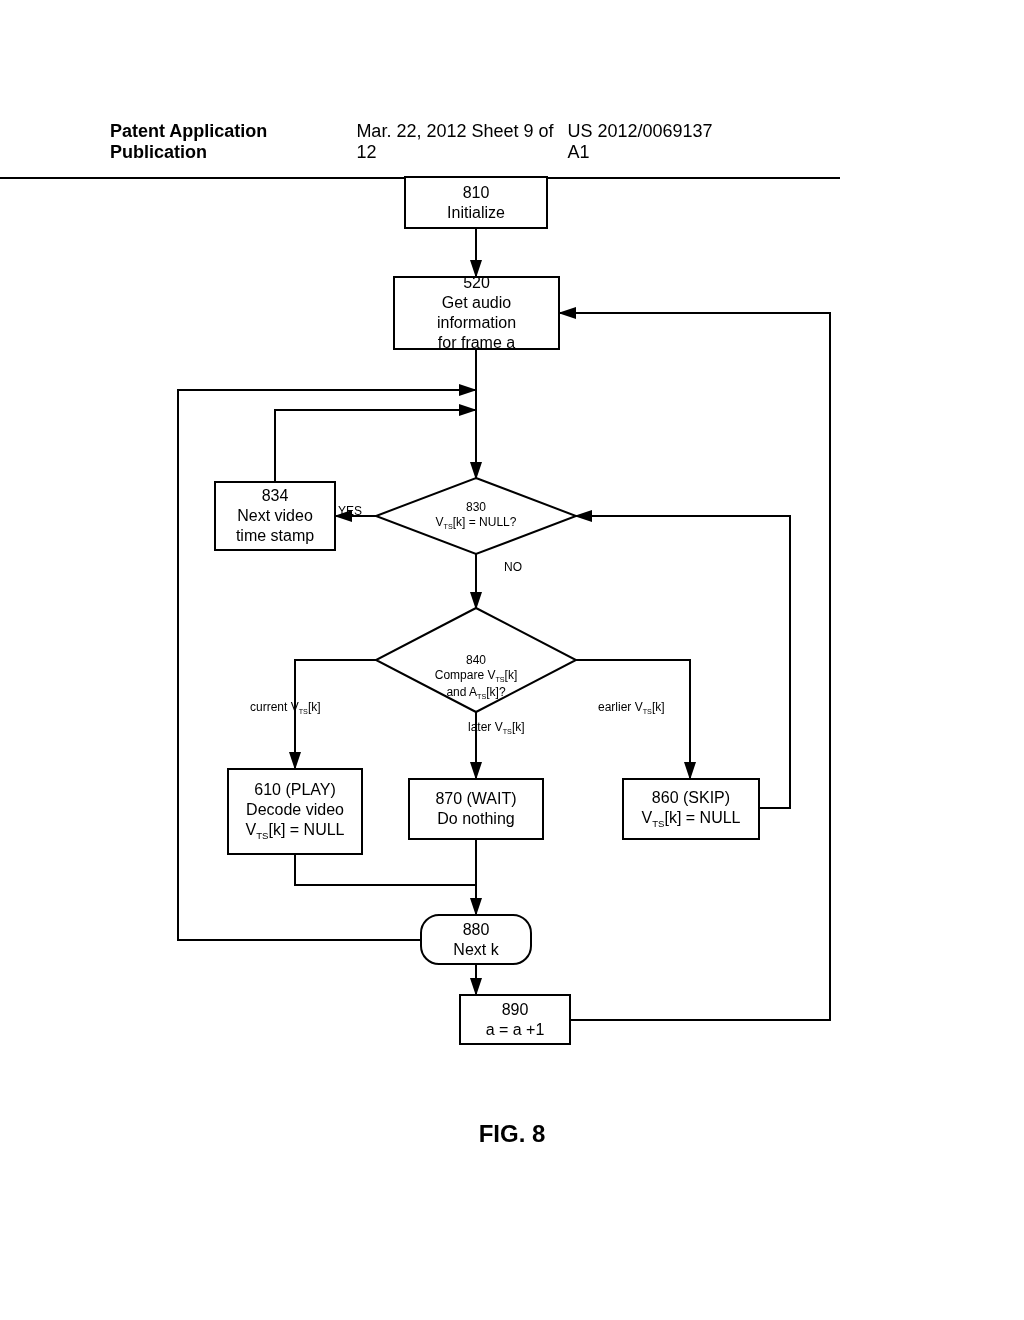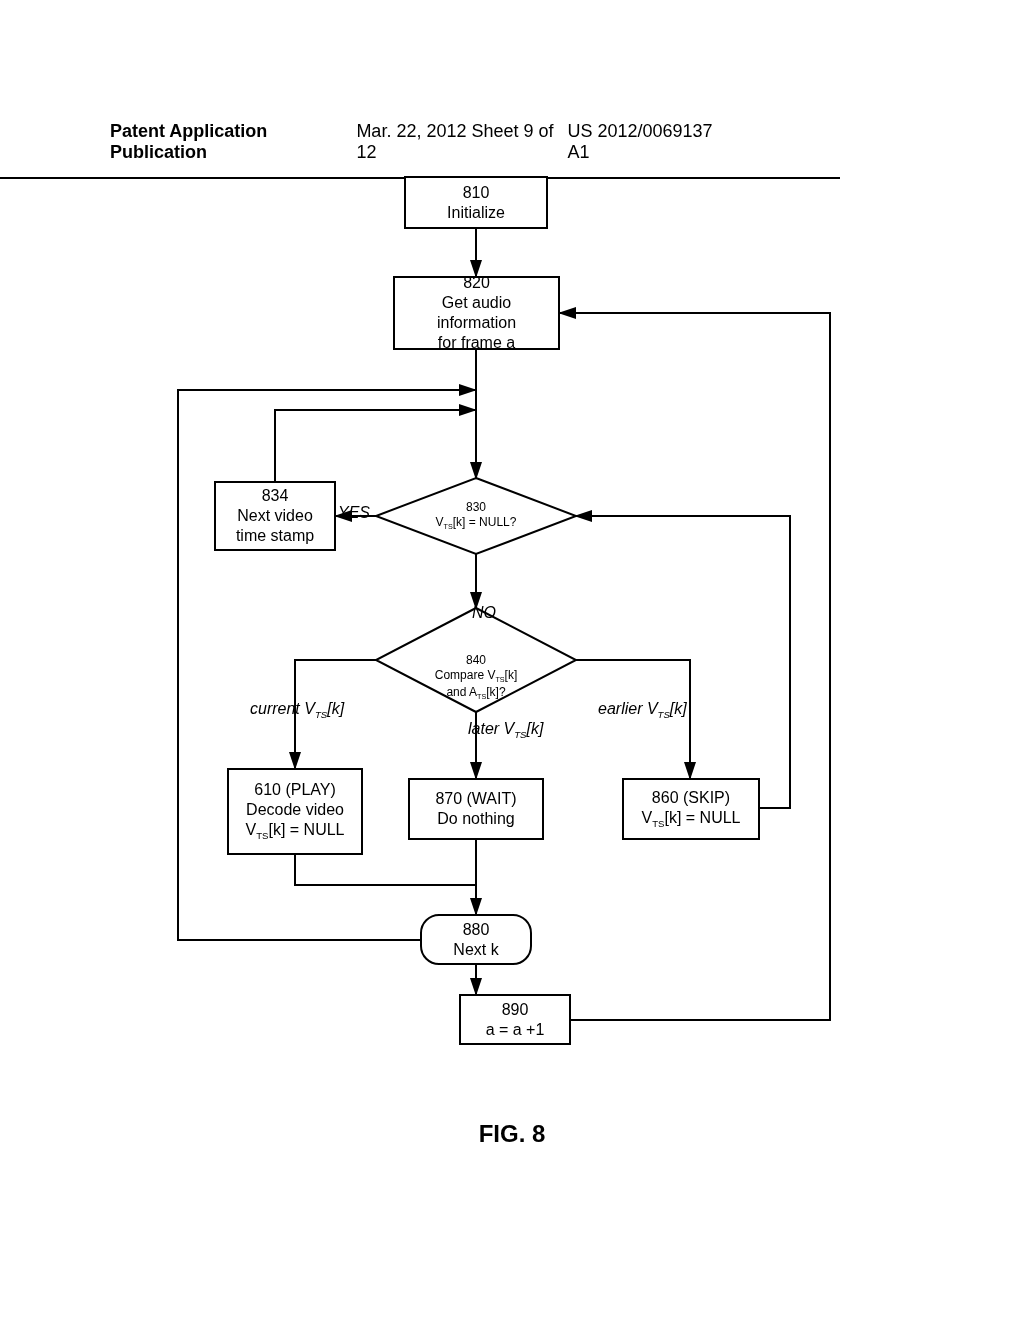--- a/index.html
+++ b/index.html
@@ -51,23 +51,22 @@
     text-align: center;
     font-size: 12px;
     line-height: 1.25;
     display: flex;
     flex-direction: column;
     justify-content: center;
     align-items: center;
   }
   .label {
     position: absolute;
-    font-size: 16px;
+    font-size: 12px;
     text-align: left;
-    font-style: italic;
   }
   .fig-caption {
     position: absolute;
     font-size: 24px;
     font-weight: bold;
     width: 1024px;
     text-align: center;
   }
   sub { font-size: 60%; }
 </style>
@@ -122,21 +121,21 @@
   <polyline points="532,1020 830,1020 830,313 560,313" fill="none" stroke="#000" stroke-width="2" marker-end="url(#arrow)"></polyline>
 
 </svg>
 
 <div class="box" style="left:404px; top:176px; width:144px; height:53px;">
   <div>810</div>
   <div>Initialize</div>
 </div>
 
 <div class="box" style="left:393px; top:276px; width:167px; height:74px;">
-  <div>820</div>
+  <div>520</div>
   <div>Get audio information</div>
   <div>for frame a</div>
 </div>
 
 <div class="box" style="left:214px; top:481px; width:122px; height:70px;">
   <div>834</div>
   <div>Next video</div>
   <div>time stamp</div>
 </div>
 
@@ -171,20 +170,20 @@
   <div>880</div>
   <div>Next k</div>
 </div>
 
 <div class="box" style="left:420px; top:994px; width:112px; height:51px;margin-left:39px;">
   <div>890</div>
   <div>a = a +1</div>
 </div>
 
 <div class="label" style="left:338px; top:504px;">YES</div>
-<div class="label" style="left:472px; top:560px;margin-top:44px;">NO</div>
+<div class="label" style="left:504px; top:560px;">NO</div>
 <div class="label" style="left:250px; top:700px;">current V<sub>TS</sub>[k]</div>
 <div class="label" style="left:432px; top:720px;margin-left:36px;">later V<sub>TS</sub>[k]</div>
 <div class="label" style="left:598px; top:700px;">earlier V<sub>TS</sub>[k]</div>
 
 <div class="fig-caption" style="top:1120px;">FIG. 8</div>
 
 </div>
 
 </body></html>

